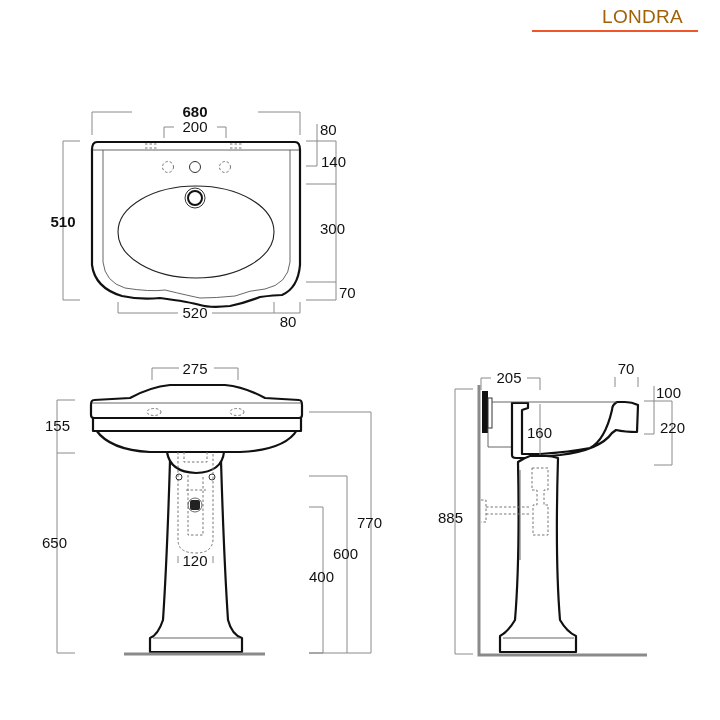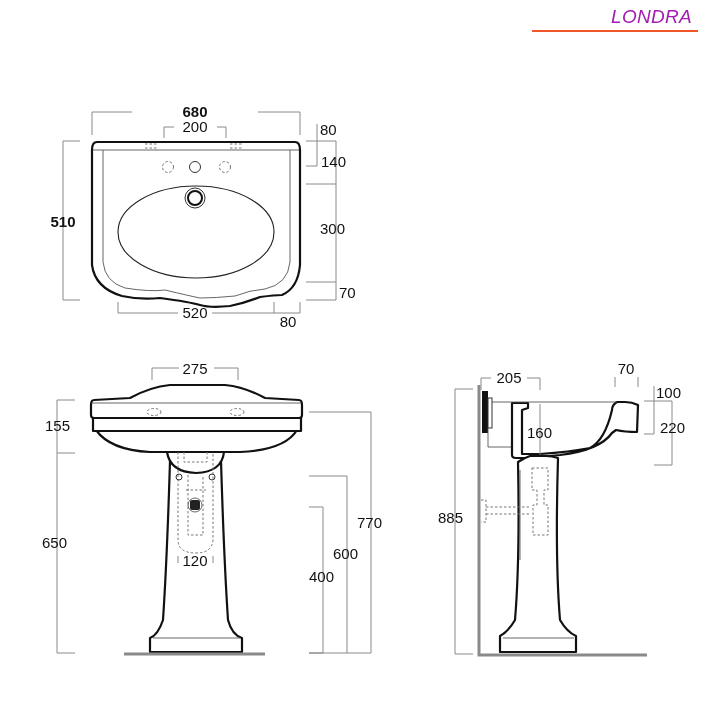--- a/index.html
+++ b/index.html
@@ -1,18 +1,18 @@
 <!DOCTYPE html>
 <html><head>
 <meta charset="utf-8">
 <style>
   html, body { margin: 0; padding: 0; background: #ffffff; }
   body { width: 720px; height: 720px; position: relative; overflow: hidden; font-family: "Liberation Sans", sans-serif; }
   .title-wrap { position: absolute; left: 532px; top: 4px; width: 166px; height: 30px; }
-  .title { position: absolute; right: 6px; top: 2px; font-size: 19px; color: #a21caf; letter-spacing: 0.3px; font-style: italic; }
+  .title { position: absolute; right: 15px; top: 2px; font-size: 19px; color: #a16207; letter-spacing: 0.3px; }
   .title-rule { position: absolute; left: 0; top: 26px; width: 166px; height: 2px; background: #f0562a; }
   svg { position: absolute; left: 0; top: 0; }
   .dim { fill: #111; font-size: 15px; font-family: "Liberation Sans", sans-serif; }
   .dim.bold { font-weight: bold; }
   .dl { stroke: #8a8a8a; stroke-width: 1; fill: none; }
   .ol { stroke: #111; stroke-width: 2.2; fill: #fff; stroke-linejoin: round; }
   .il { stroke: #555; stroke-width: 0.9; fill: none; }
   .dash { stroke: #777; stroke-width: 1; fill: none; stroke-dasharray: 2.5 2; }
   .floor { stroke: #8a8a8a; stroke-width: 3; }
 </style>

